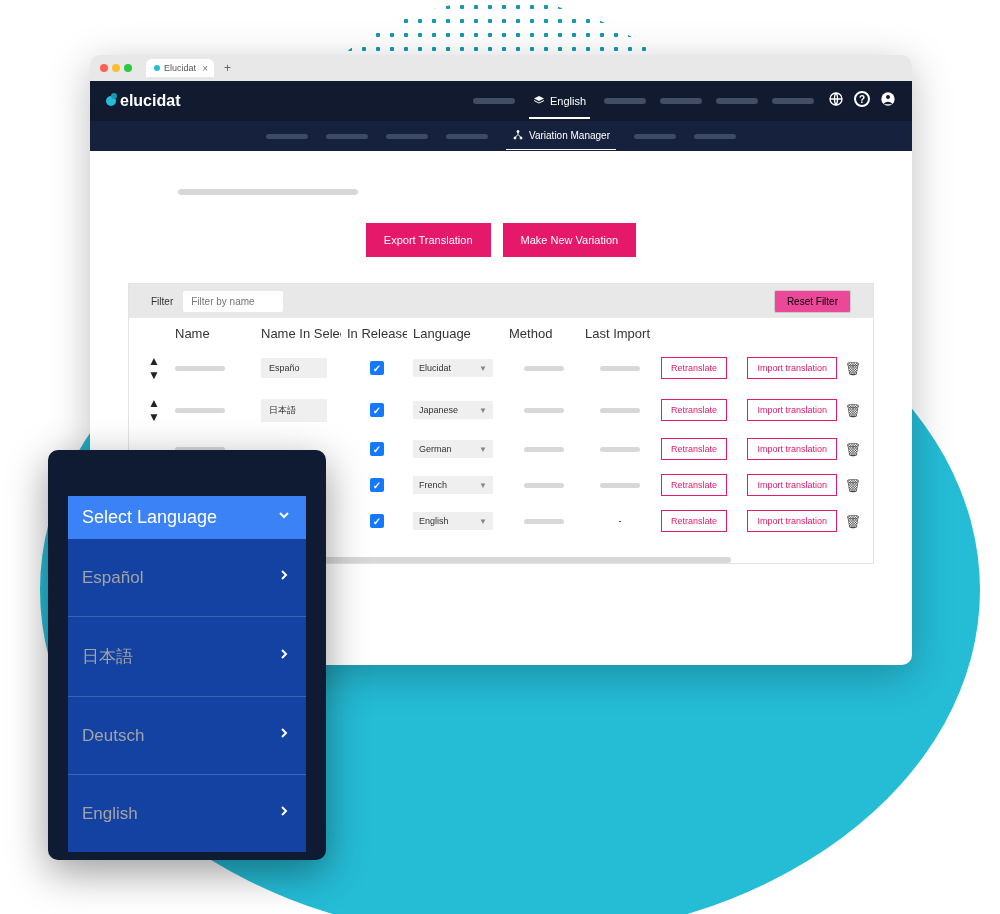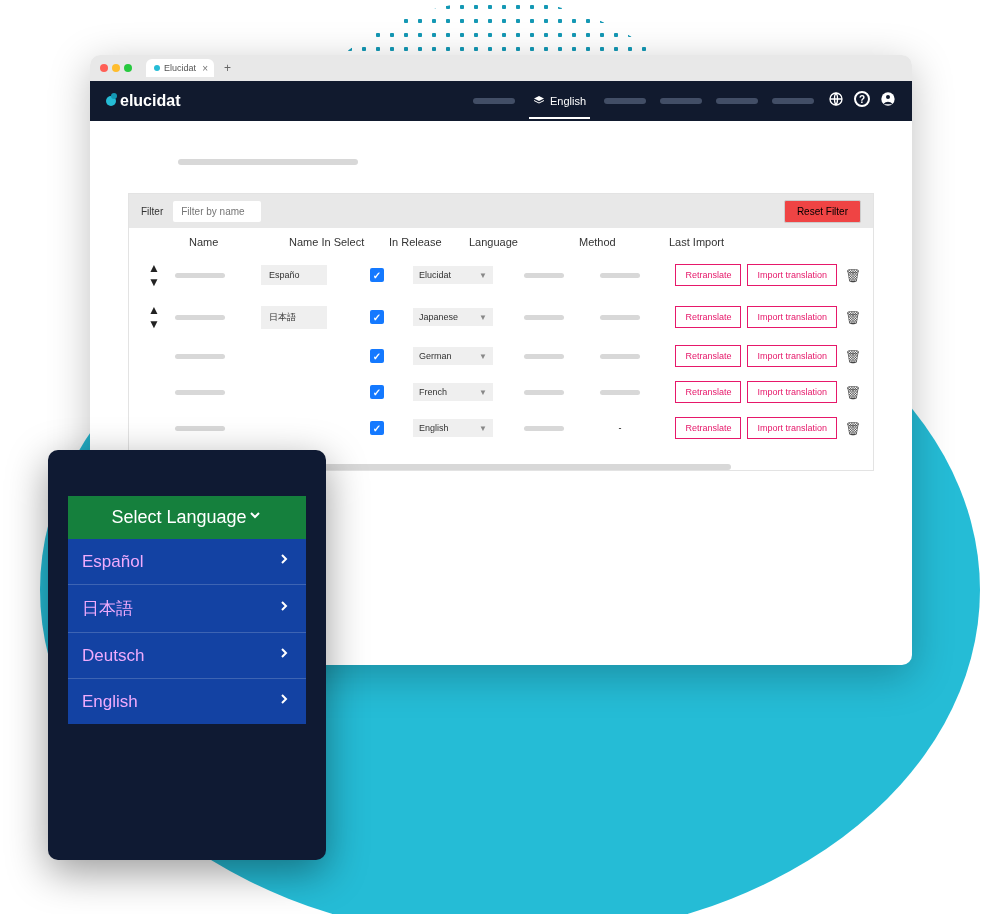--- a/index.html
+++ b/index.html
@@ -108,29 +108,29 @@
     background:#e6186a; color:#fff; border:none; font-size:11px; font-weight:500;
     padding:11px 18px; cursor:pointer;
   }
 
   .panel {
     background:#fff;
     border:1px solid #e3e3e3;
   }
   .filter-bar {
     background:#e8e8e8; height:34px; display:flex; align-items:center;
-    padding:0 12px; gap:10px; font-size:10px; color:#333;
-  }
-  .filter-input { border:none; background:#fff; font-size:10px; padding:5px 8px; width:88px; border-radius:2px;}
-  .reset-btn { margin-left:auto; background:#ef4444; border:1px solid #ccc; font-size:10px; padding:5px 12px; cursor:pointer; border-radius:2px;}
+    padding:0 22px; gap:10px; font-size:10px; color:#333;
+  }
+  .filter-input { border:none; background:#fff; font-size:10px; padding:5px 8px; width:100px; border-radius:2px;}
+  .reset-btn { margin-left:auto; background:#ec4899; border:1px solid #ccc; font-size:10px; padding:5px 12px; cursor:pointer; border-radius:2px;}
 
   .thead {
     display:grid;
     grid-template-columns: 30px 80px 80px 60px 90px 70px 70px 1fr 20px;
-    font-size:11px; color:#333; padding:8px 10px 6px; gap:20px;
+    font-size:13px; color:#333; padding:8px 10px 6px; gap:6px;
   }
   .thead div { overflow:hidden; white-space:nowrap; }
 
   .trow {
     display:grid;
     grid-template-columns: 30px 80px 80px 60px 90px 70px 70px 1fr 20px;
     align-items:center;
     gap:6px;
     padding:7px 10px;
     font-size:9px;
@@ -142,50 +142,50 @@
   .chk-box {
     width:14px;height:14px;background:#1479ff;border-radius:2px;
     display:flex;align-items:center;justify-content:center;color:#fff;font-size:10px;font-weight:bold;
   }
   .lang-sel {
     background:#efefef; padding:4px 6px; font-size:9px; color:#333;
     display:flex; justify-content:space-between; align-items:center; width:80px;
   }
   .lang-sel .caret{color:#888;font-size:8px;}
   .method-stub,.import-stub{ width:40px; height:5px; background:#d8d8d8; border-radius:3px; margin:0 auto;}
-  .row-actions{display:flex;gap:6px;justify-content:flex-end;}
+  .row-actions{display:flex;gap:6px;justify-content:space-between;}
   .action-btn{
     border:1px solid #e6186a; color:#e6186a; background:#fff;
     font-size:9px; padding:5px 9px; cursor:pointer;
   }
   .trash{color:#444;font-size:13px;text-align:center;cursor:pointer;}
   .scroll-stub{width:460px;height:6px;background:#d8d8d8;border-radius:3px;margin:18px auto 0;}
 
   
   .lang-card {
     position:absolute;
     top: 450px; left: 48px;
     width: 278px; height: 410px;
     background:#0f1a33;
     border-radius:10px;
     box-shadow: 0 12px 40px rgba(0,0,0,.4);
     padding: 46px 20px 20px;
     z-index: 5;
   }
   .lang-head {
-    background:#15803d;
+    background:#3b82f6;
     color:#fff; font-size:18px; font-weight:400;
     padding:11px 14px;
-    display:flex; justify-content:center; align-items:center;
+    display:flex; justify-content:space-between; align-items:center;
     cursor:pointer;
   }
   .lang-list { background:#1342a3; }
   .lang-item {
-    color:#f0abfc; font-size:17px;
-    padding:12px 14px;
+    color:#a3a3a3; font-size:17px;
+    padding:28px 14px;
     border-bottom:1px solid rgba(255,255,255,.18);
     display:flex; justify-content:space-between; align-items:center;
     cursor:pointer;
   }
   .lang-item:last-child{border-bottom:none;}
   .chev svg, .lang-head svg{width:16px;height:16px;stroke:#fff;stroke-width:3;fill:none;}
 
 </style>
 </head>
 <body>
@@ -233,24 +233,45 @@
       <span>
         <svg viewBox="0 0 24 24" width="16" height="16" fill="#fff">
             <circle cx="12" cy="12" r="10"></circle>
             <circle cx="12" cy="9" r="3" fill="#111a2e"></circle>
             <path d="M5 20c1.5-3 5-4 7-4s5.5 1 7 4" fill="#111a2e"></path>
           </svg>
       </span>
     </div>
   </div>
 
+  <div class="sub-header">
+    <div class="sub-pill"></div>
+    <div class="sub-pill"></div>
+    <div class="sub-pill"></div>
+    <div class="sub-pill"></div>
+    <div class="sub-active">
+      <svg width="12" height="12" viewBox="0 0 24 24" stroke="#fff" stroke-width="2" fill="none">
+          <path d="M12 3v6m0 0l-6 6m6-6l6 6"></path>
+          <circle cx="12" cy="3" r="2" fill="#fff"></circle>
+          <circle cx="6" cy="16" r="2" fill="#fff"></circle>
+          <circle cx="18" cy="16" r="2" fill="#fff"></circle>
+        </svg>
+      <span>Variation Manager</span>
+    </div>
+    <div class="sub-pill"></div>
+    <div class="sub-pill"></div>
+  </div>
 
   <div class="content">
     <div class="stub-line"></div>
 
+    <div class="cta-row">
+      <button class="cta">Export Translation</button>
+      <button class="cta">Make New Variation</button>
+    </div>
 
     <div class="panel">
       <div class="filter-bar">
         <span>Filter</span>
         <input class="filter-input" placeholder="Filter by name" style="">
         <button class="reset-btn">Reset Filter</button>
       </div>
 
       <div class="thead">
         <div></div>

